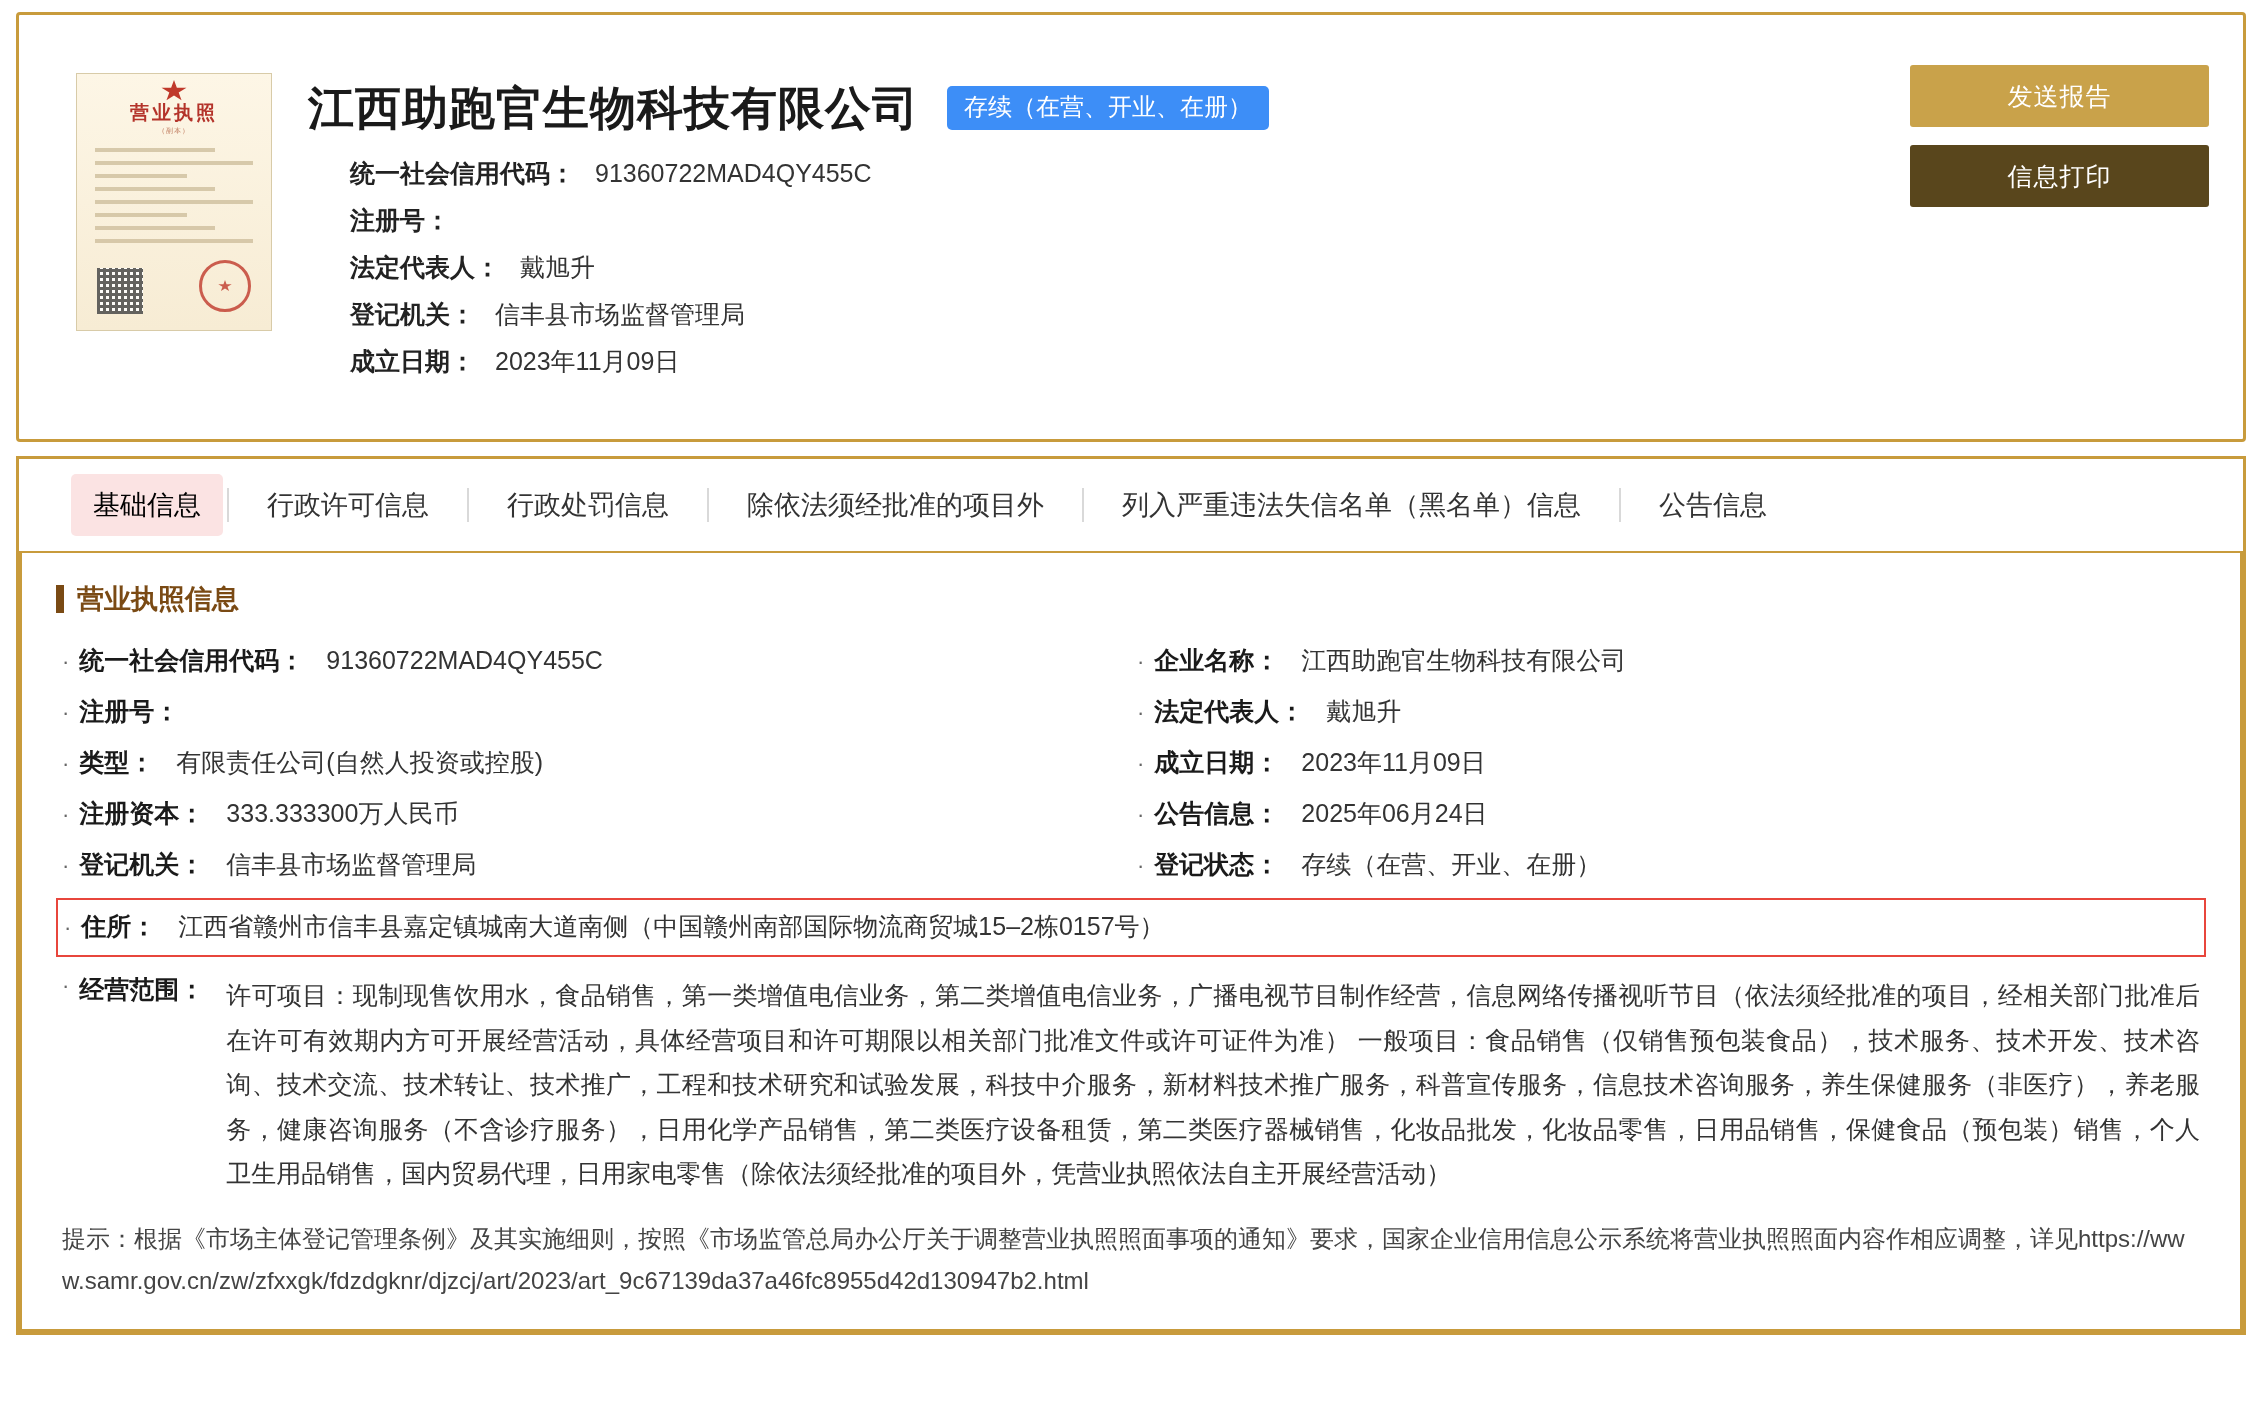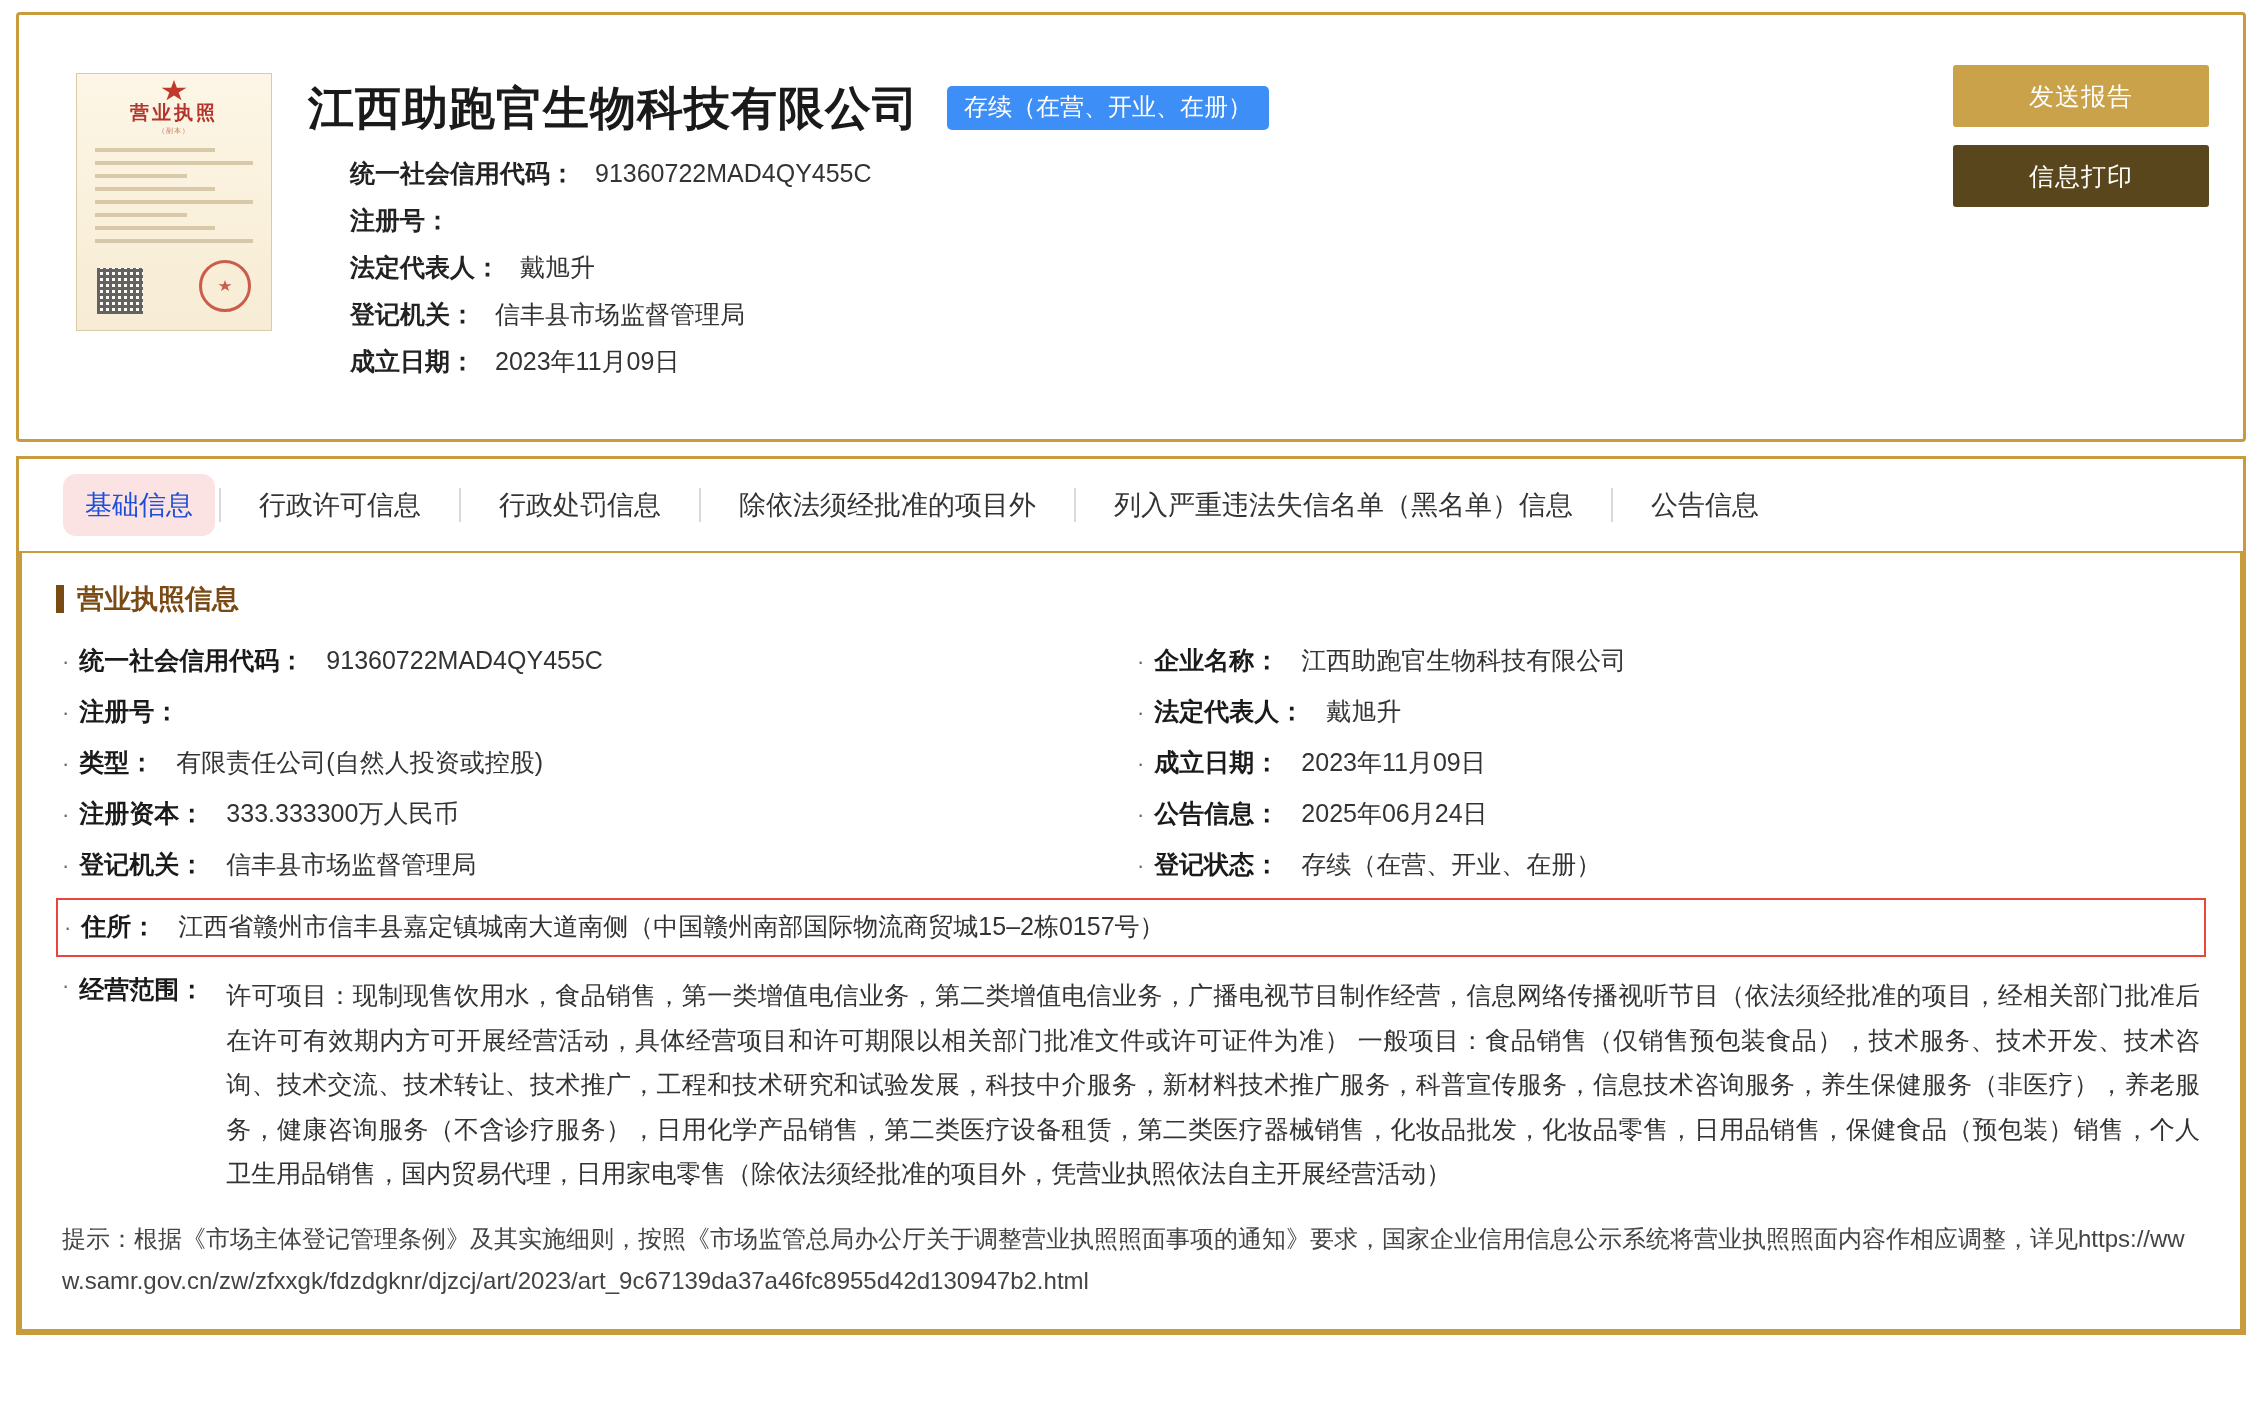--- a/index.html
+++ b/index.html
@@ -148,21 +148,21 @@
 
   .action-col {
     position: absolute;
     right: 34px;
     top: 50px;
     display: flex;
     flex-direction: column;
     gap: 18px;
   }
   .action-btn {
-    width: 256px;
+    width: 299px;
     height: 62px;
     border: none;
     border-radius: 3px;
     color: #ffffff;
     font-size: 25px;
     font-family: "Liberation Sans", sans-serif;
     cursor: pointer;
     letter-spacing: 1px;
   }
   .btn-report { background: #c9a24a; }
@@ -185,24 +185,24 @@
   }
   .tab {
     font-size: 27px;
     color: #333333;
     padding: 0 34px;
     white-space: nowrap;
     cursor: pointer;
   }
   .tab.active {
     background: #fbe3e3;
-    color: #1d4ed8;
-    border-radius: 13px;
+    color: #000000;
+    border-radius: 5px;
     padding: 13px 22px;
-    margin-left: 10px;
+    margin-left: 18px;
   }
   .tab-sep {
     width: 2px;
     height: 34px;
     background: #d9d9d9;
     margin: 0 4px;
     flex: 0 0 auto;
   }
 
   

